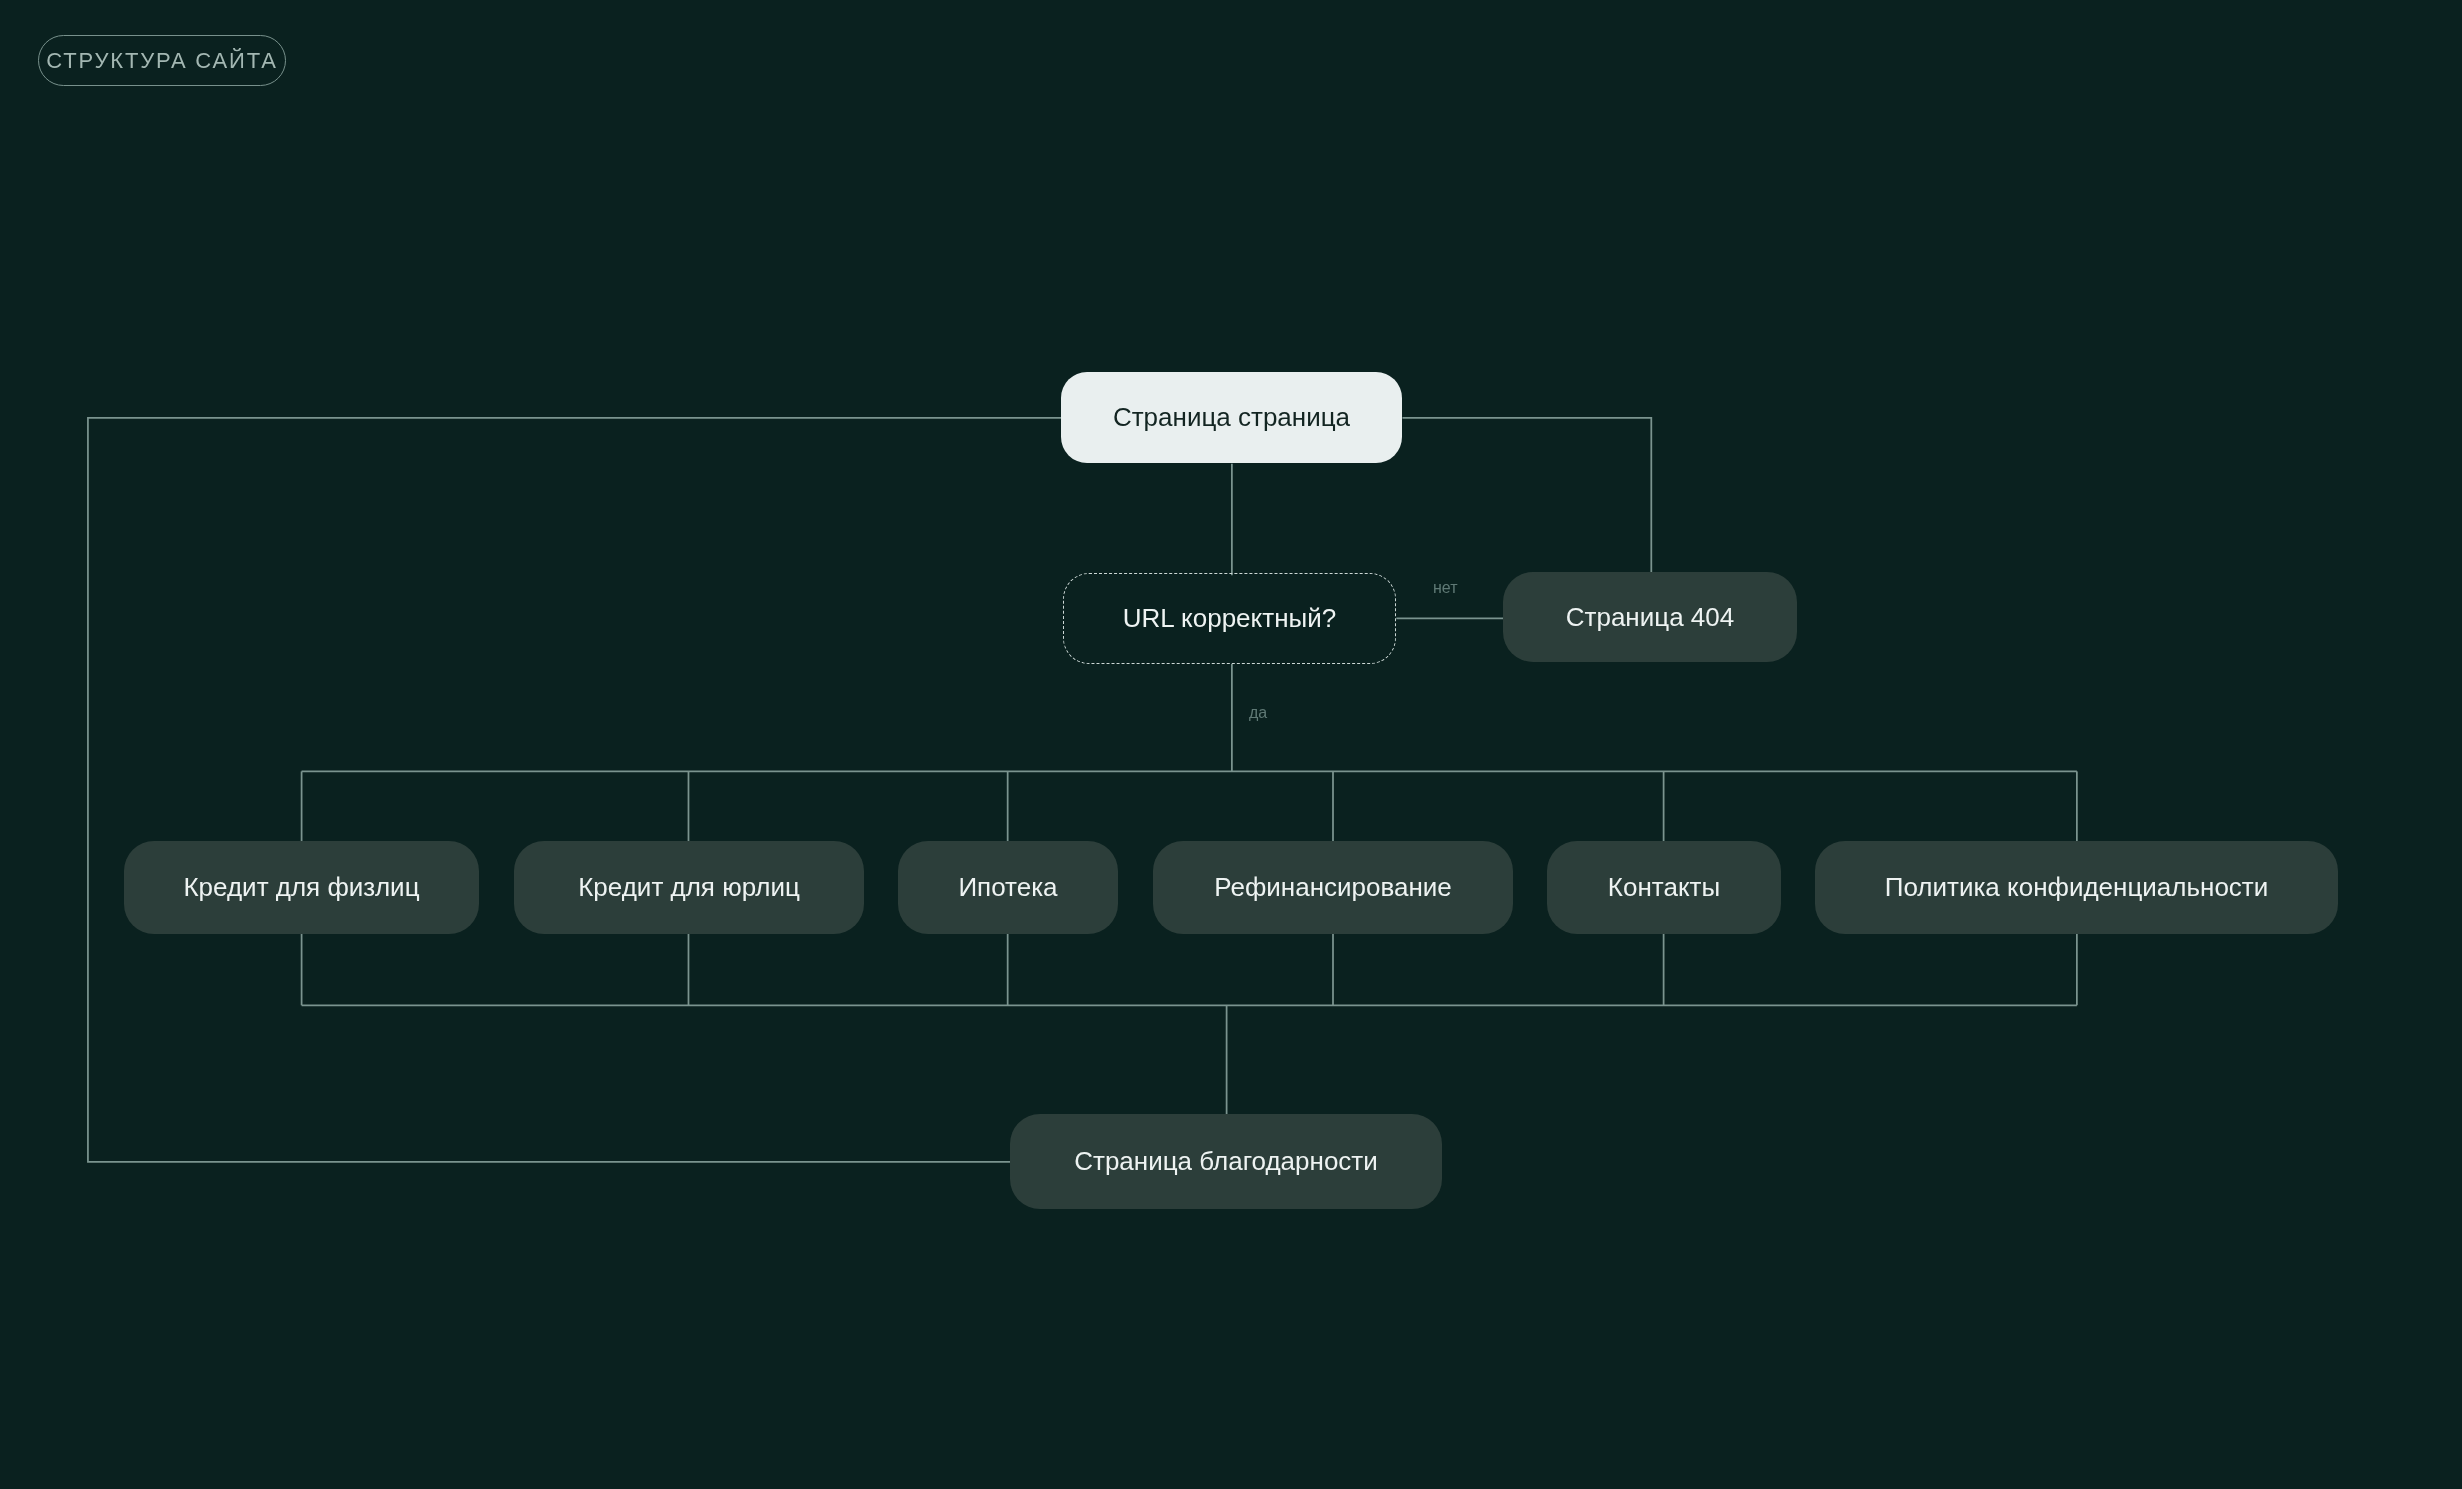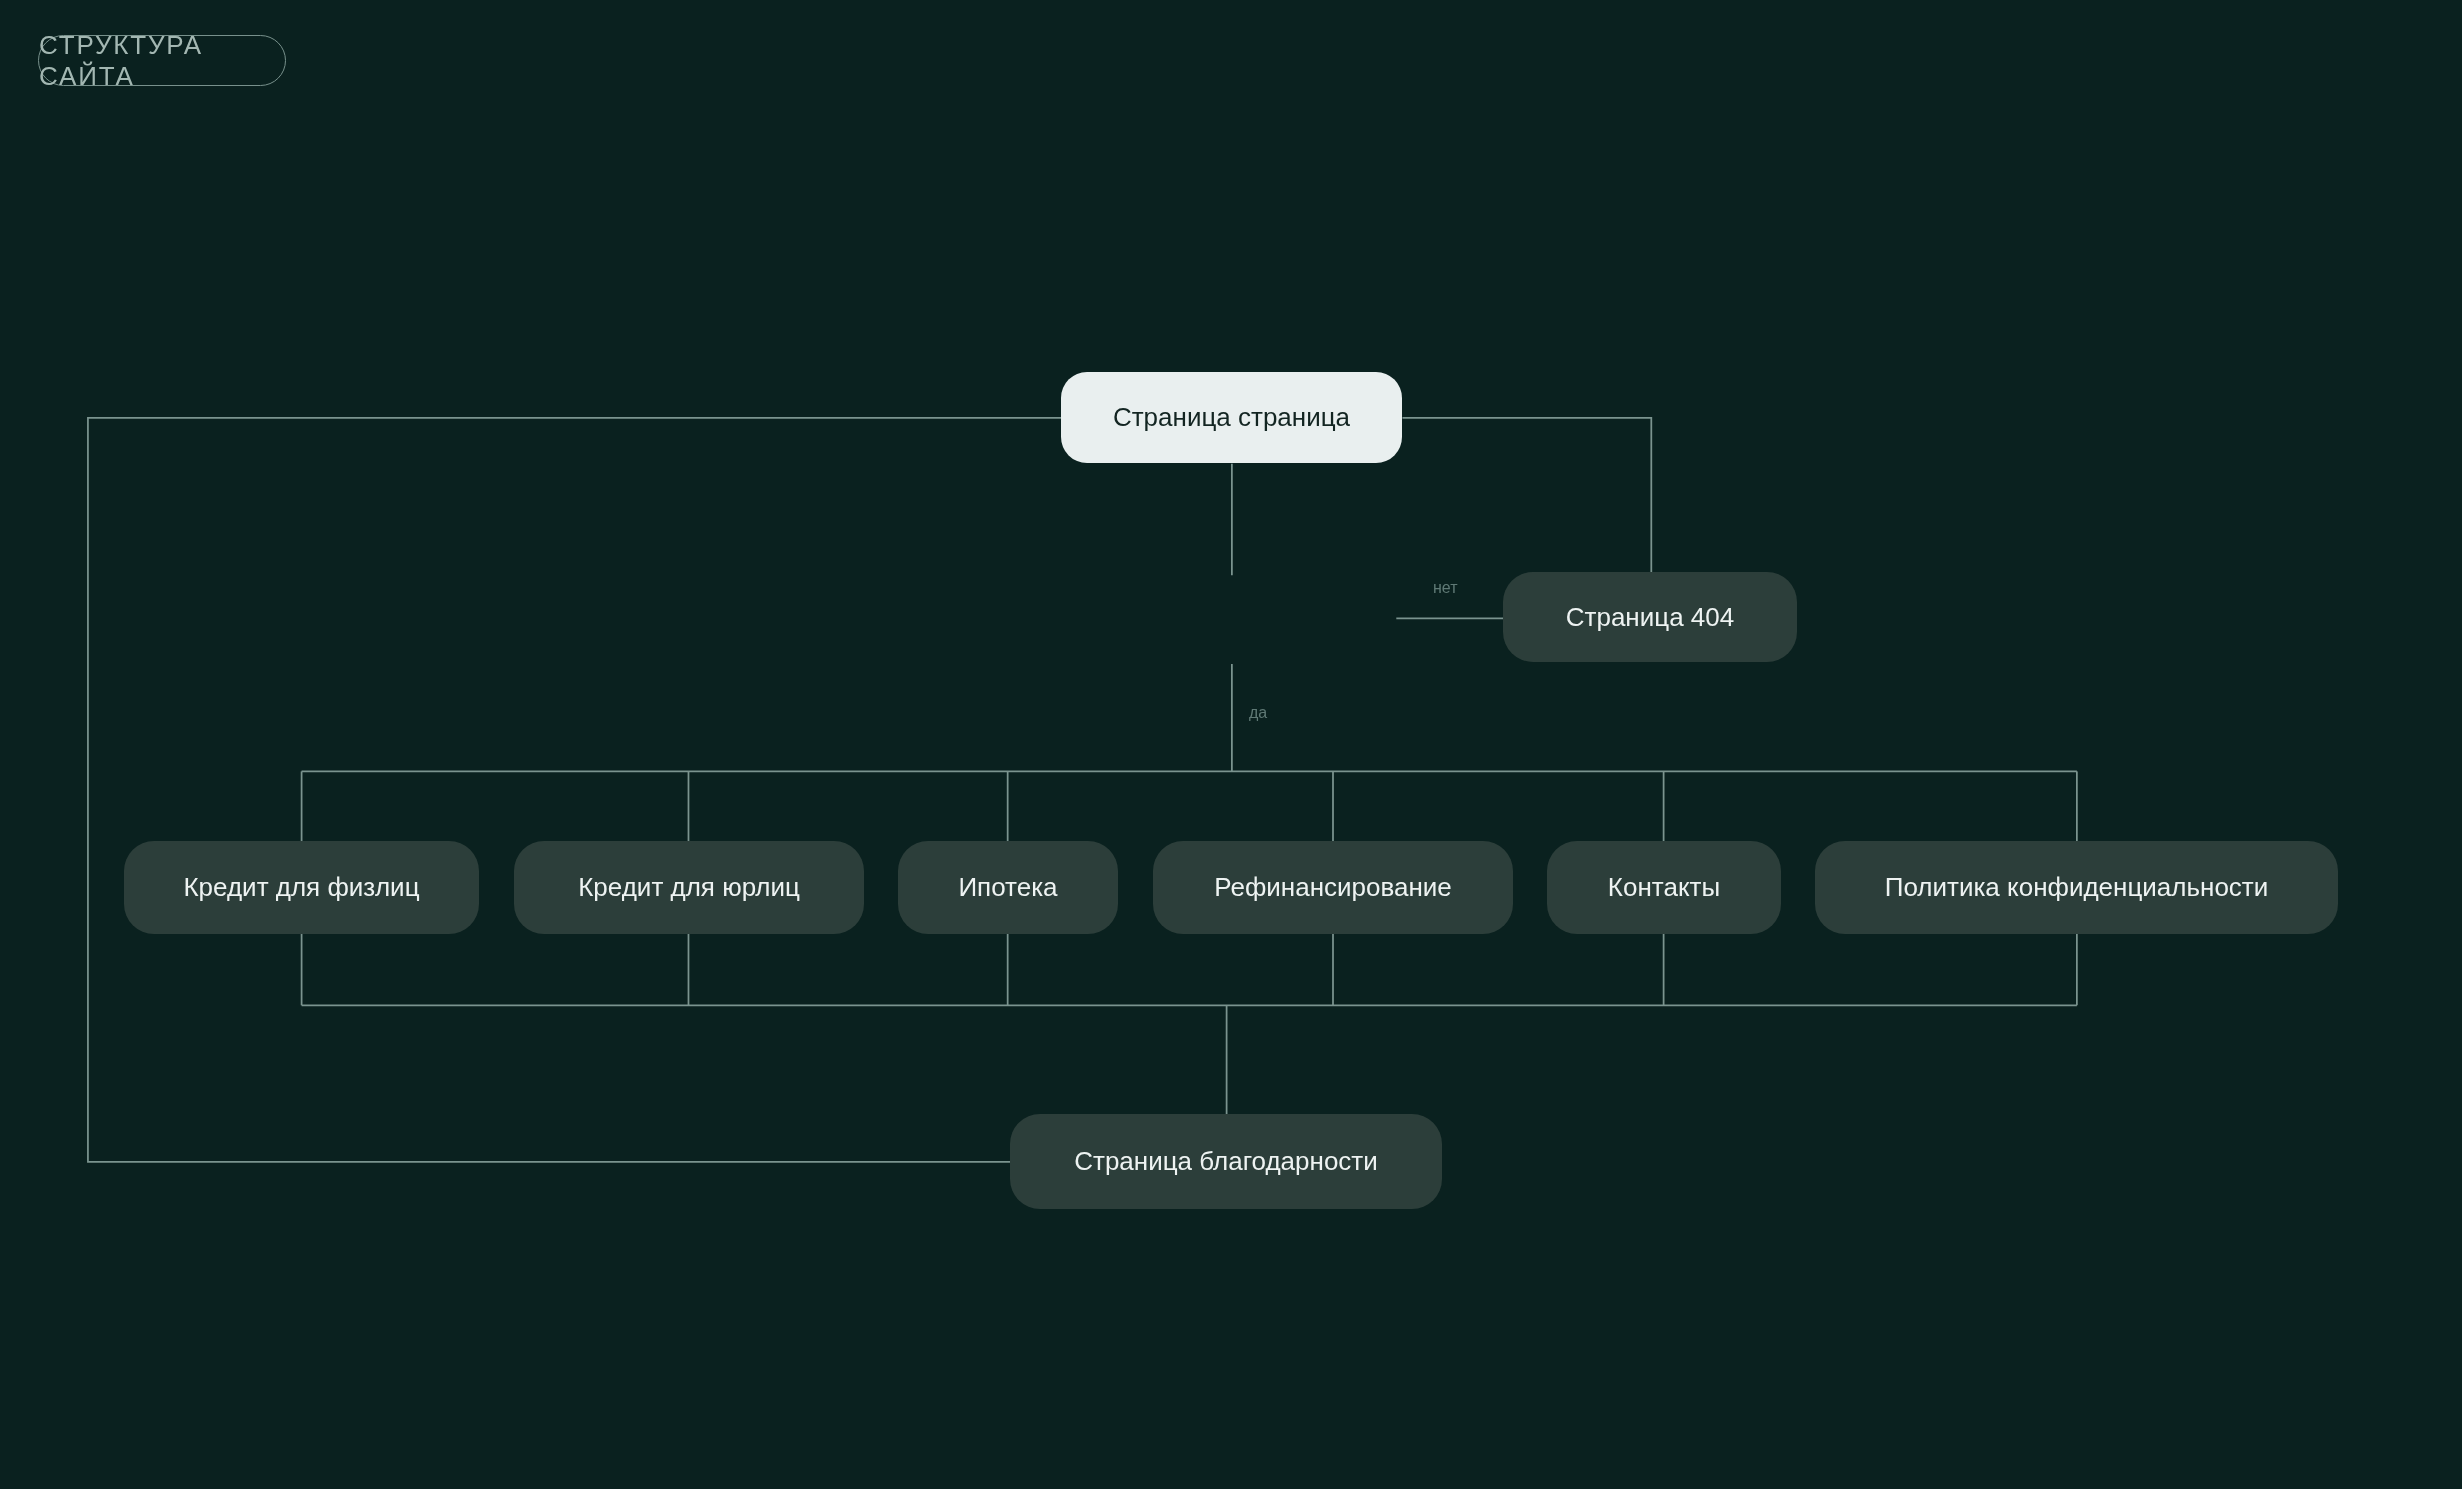--- a/index.html
+++ b/index.html
@@ -18,21 +18,21 @@
   }
   .badge {
     position: absolute;
     left: 38px; top: 35px;
     width: 248px; height: 51px;
     border: 1.8px solid var(--badge-border);
     border-radius: 27px;
     box-sizing: border-box;
     display: flex; align-items: center; justify-content: center;
     color: var(--badge-text);
-    font-size: 26px;
+    font-size: 22px;
     letter-spacing: 1.8px;
     z-index: 2;
   }
   svg.wires {
     position: absolute;
     left: 0; top: 0;
     z-index: 0;
   }
   svg.wires path {
     fill: none;
@@ -90,20 +90,23 @@
     <path d="M1892 877 V1143"></path>
     <path d="M2362 877 V1143"></path>
     <path d="M343 1143 H2362"></path>
     <path d="M1395 1143 V1267"></path>
   </svg>
 
   <div class="node root" style="left:1061px; top:372px; width:341px; height:91px;">
     <span>Страница страница</span>
   </div>
 
+  <div class="node decision" style="left:1063px; top:573px; width:333px; height:91px;">
+    <span>URL корректный?</span>
+  </div>
 
   <span class="edge-label" style="left:1433px; top:579px;">нет</span>
 
   <span class="edge-label" style="left:1249px; top:704px;">да</span>
 
   <div class="node" style="left:1503px; top:572px; width:294px; height:90px;">
     <span>Страница 404</span>
   </div>
 
   <div class="node" style="left:124px; top:841px; width:355px; height:93px;">

